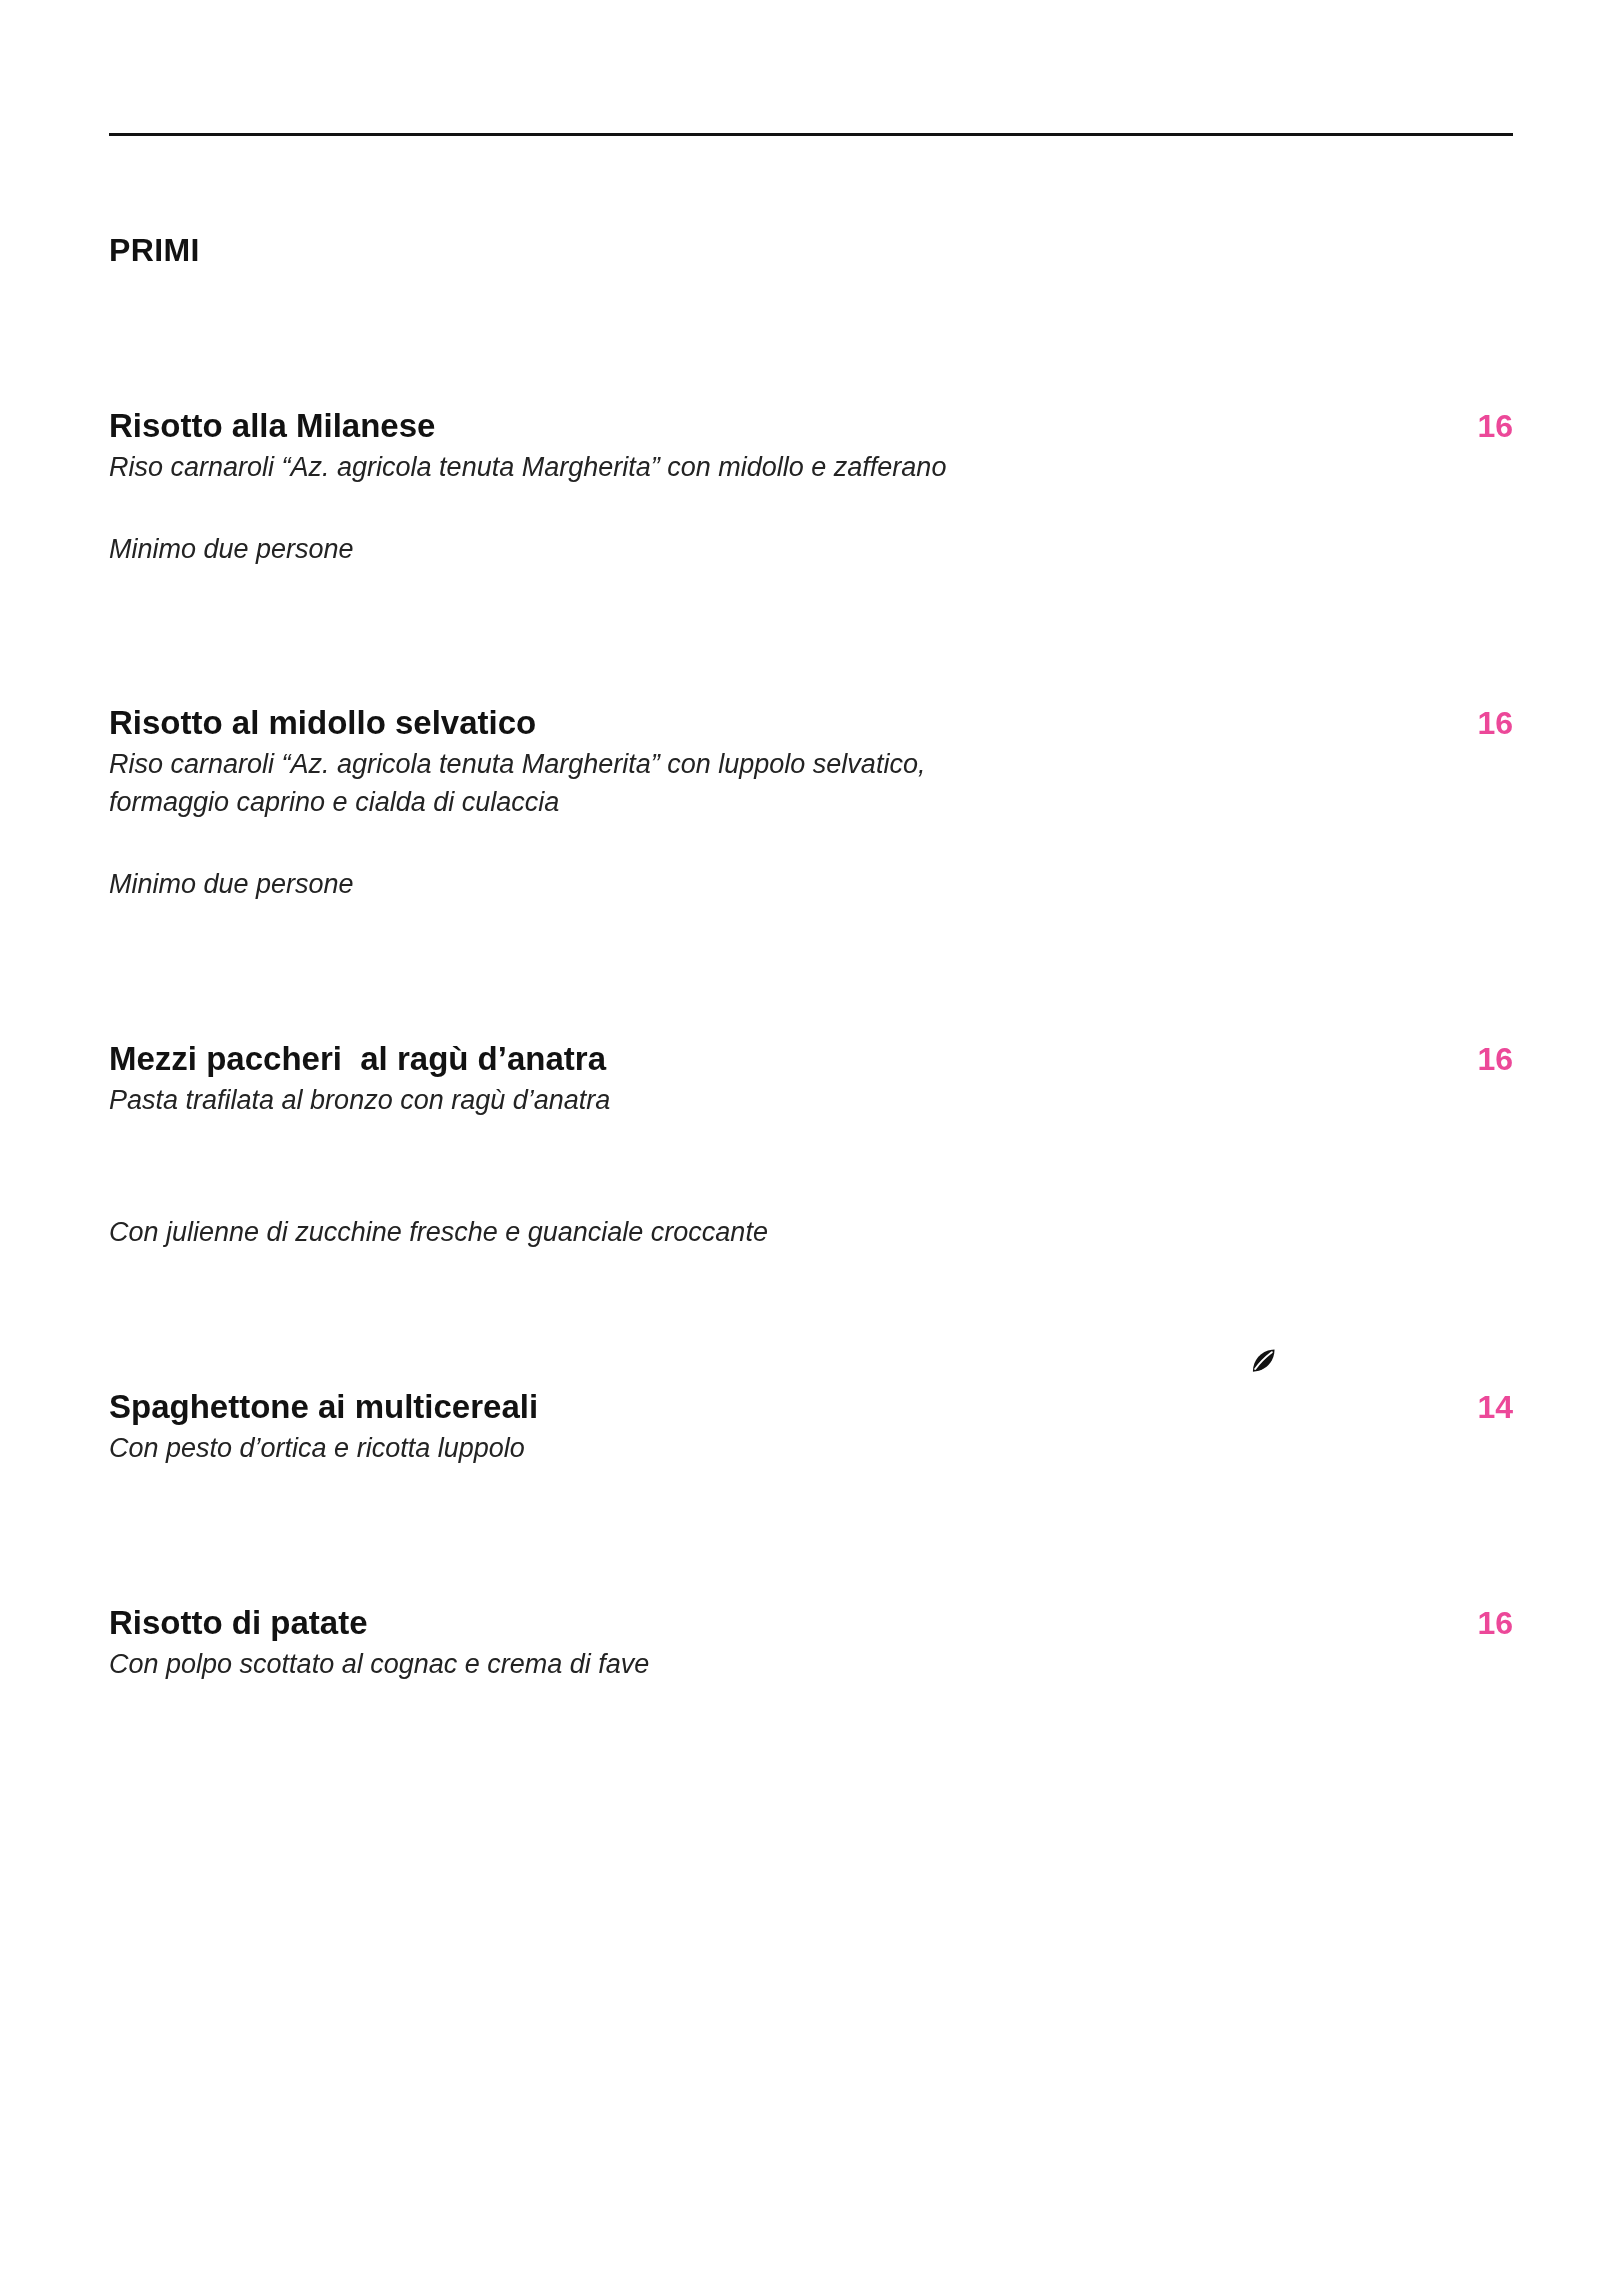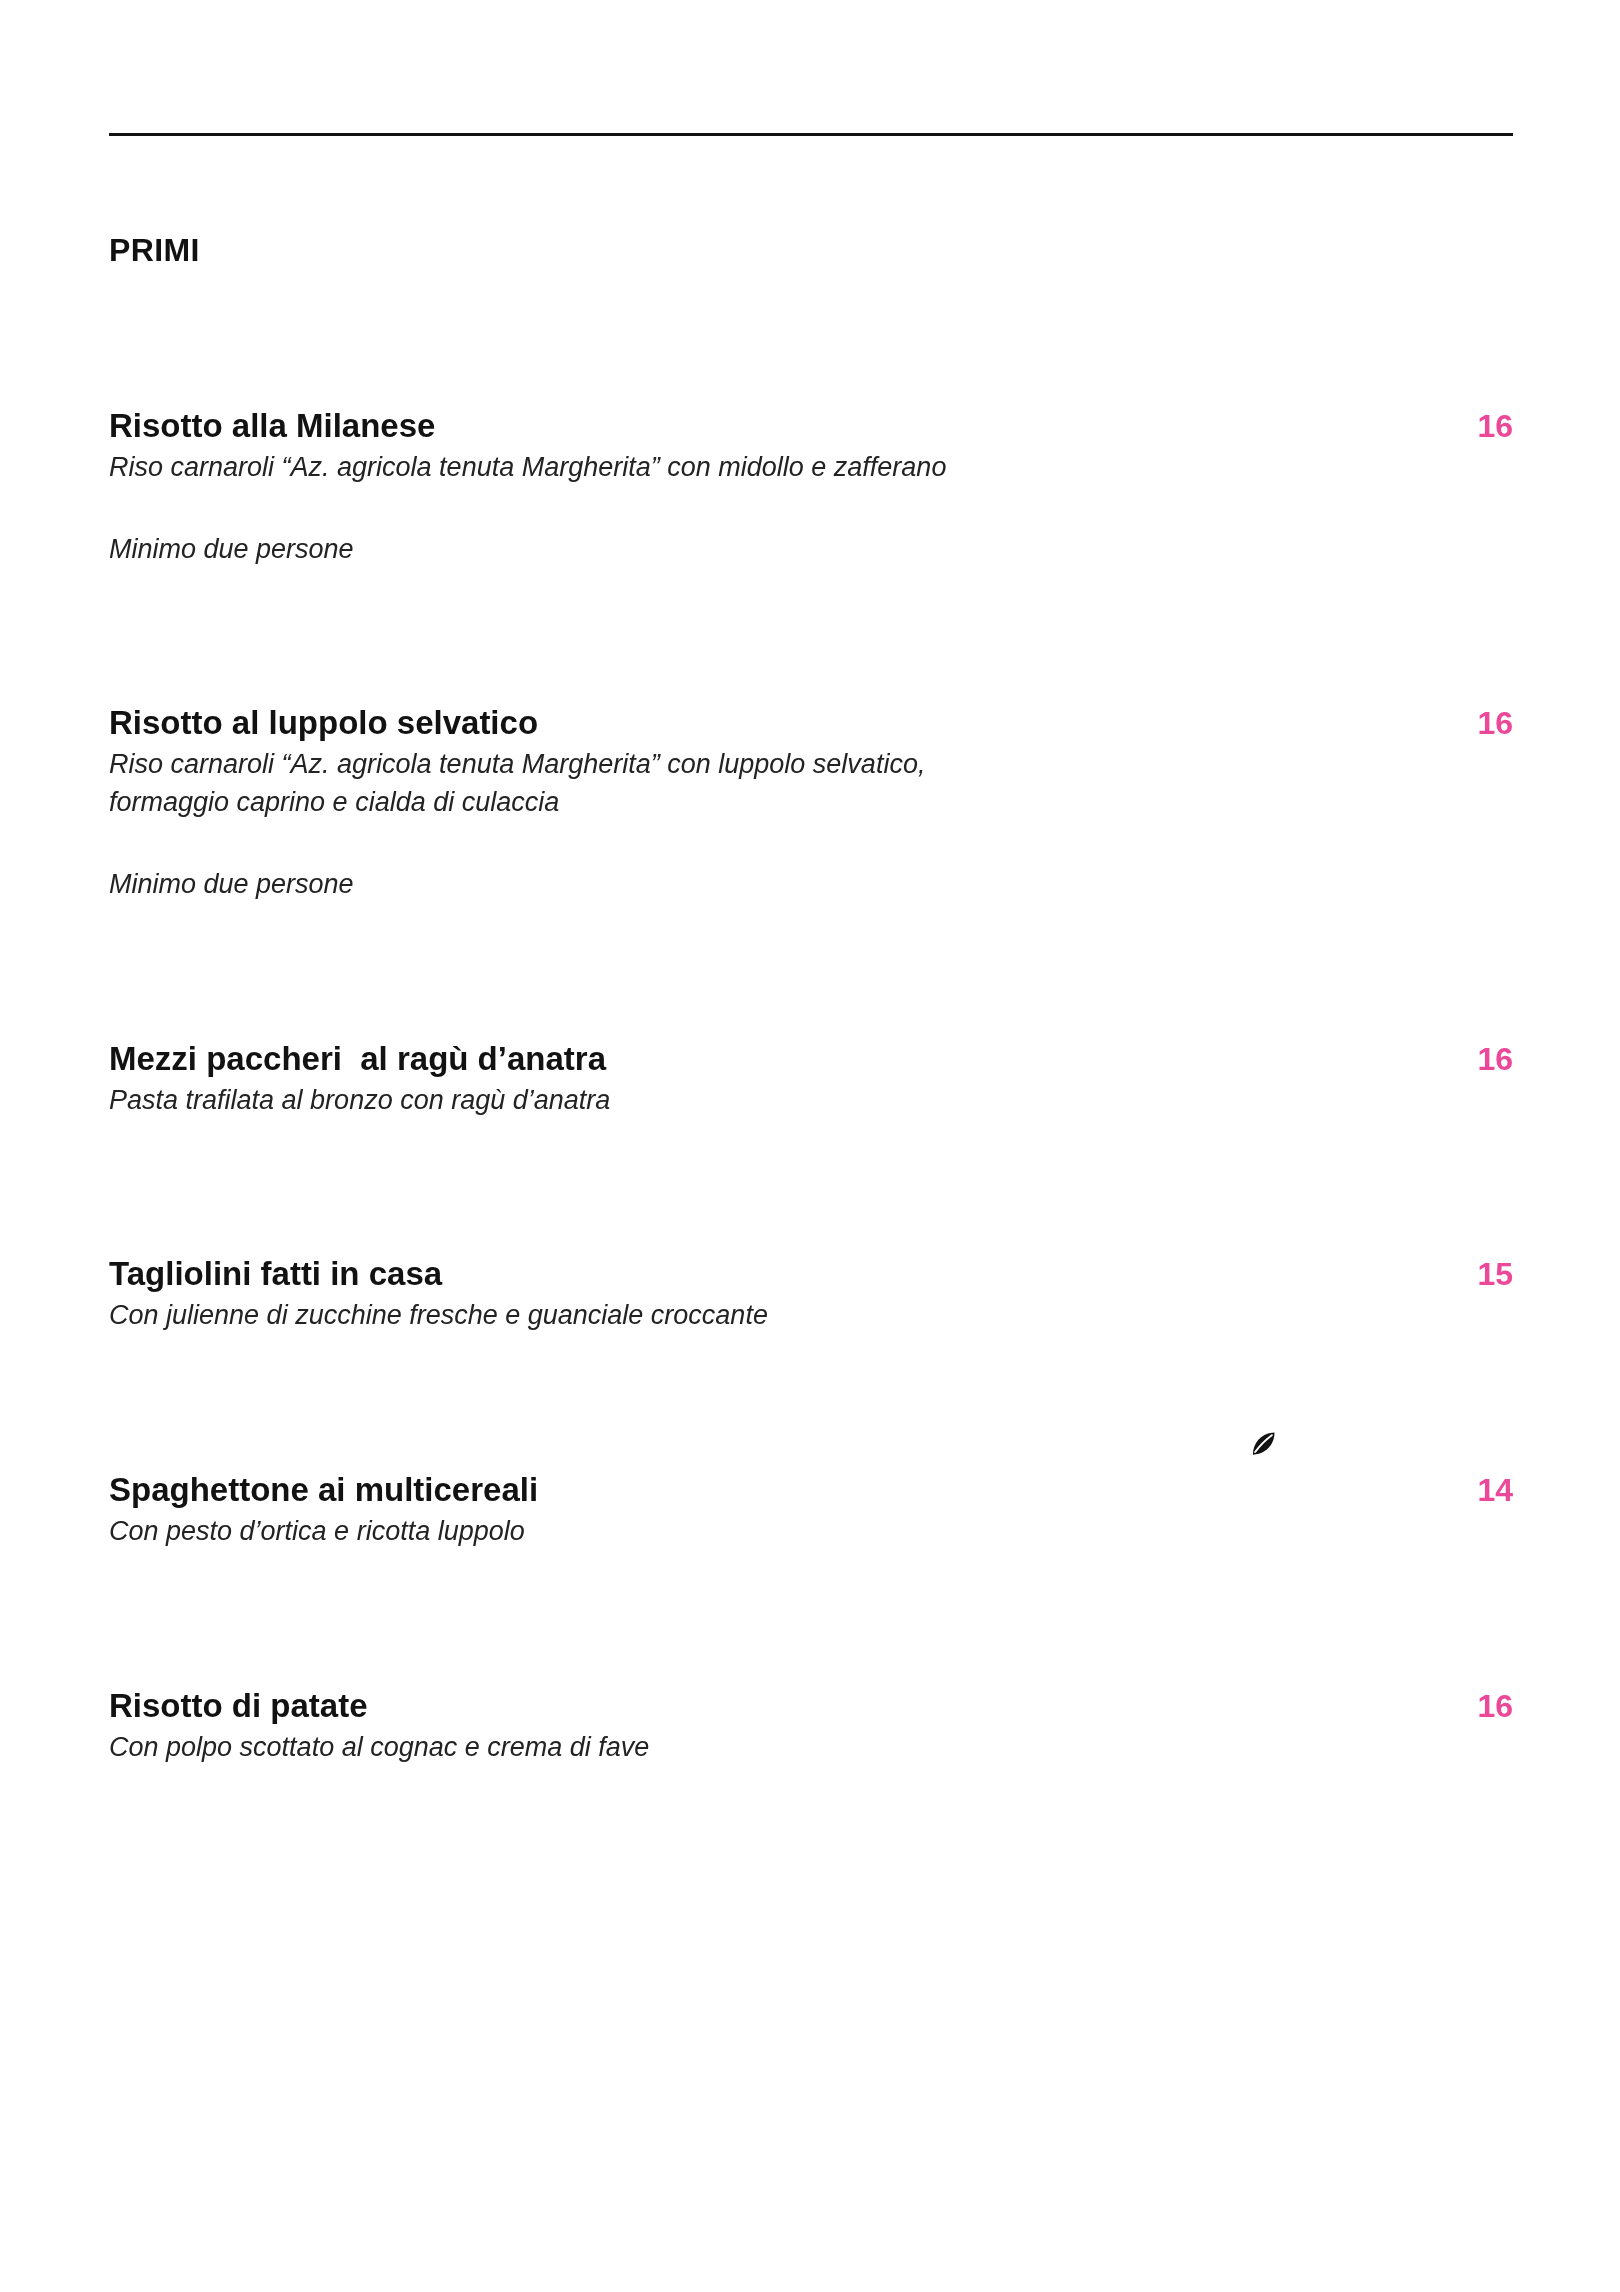--- a/index.html
+++ b/index.html
@@ -97,45 +97,40 @@
       <div class="dish-name">Risotto alla Milanese</div>
 
       <div class="dish-price">16</div>
     </div>
     <div class="dish-desc">Riso carnaroli “Az. agricola tenuta Margherita” con midollo e zafferano</div>
     <div class="dish-note">Minimo due persone</div>
   </div>
 
   <div class="dish">
     <div class="dish-header">
-      <div class="dish-name">Risotto al luppolo selvatico</div>
+      <div class="dish-name">Risotto al midollo selvatico</div>
 
       <div class="dish-price">16</div>
     </div>
     <div class="dish-desc">Riso carnaroli “Az. agricola tenuta Margherita” con luppolo selvatico,
 formaggio caprino e cialda di culaccia</div>
     <div class="dish-note">Minimo due persone</div>
   </div>
 
   <div class="dish">
     <div class="dish-header">
       <div class="dish-name">Mezzi paccheri  al ragù d’anatra</div>
 
       <div class="dish-price">16</div>
     </div>
     <div class="dish-desc">Pasta trafilata al bronzo con ragù d’anatra</div>
 
   </div>
 
   <div class="dish">
-    <div class="dish-header">
-      <div class="dish-name">Tagliolini fatti in casa</div>
-
-      <div class="dish-price">15</div>
-    </div>
     <div class="dish-desc">Con julienne di zucchine fresche e guanciale croccante</div>
 
   </div>
 
   <div class="dish">
     <div class="dish-header">
       <div class="dish-name">Spaghettone ai multicereali</div>
       <span class="leaf-wrap">
         <svg width="27" height="27" viewBox="0 0 24 24" aria-hidden="true">
           <path d="M21.8 2.2 C21.9 13.2 13.4 21.8 2.6 21.9 C2.4 11 10.8 2.4 21.8 2.2 Z" fill="#121212"></path>

